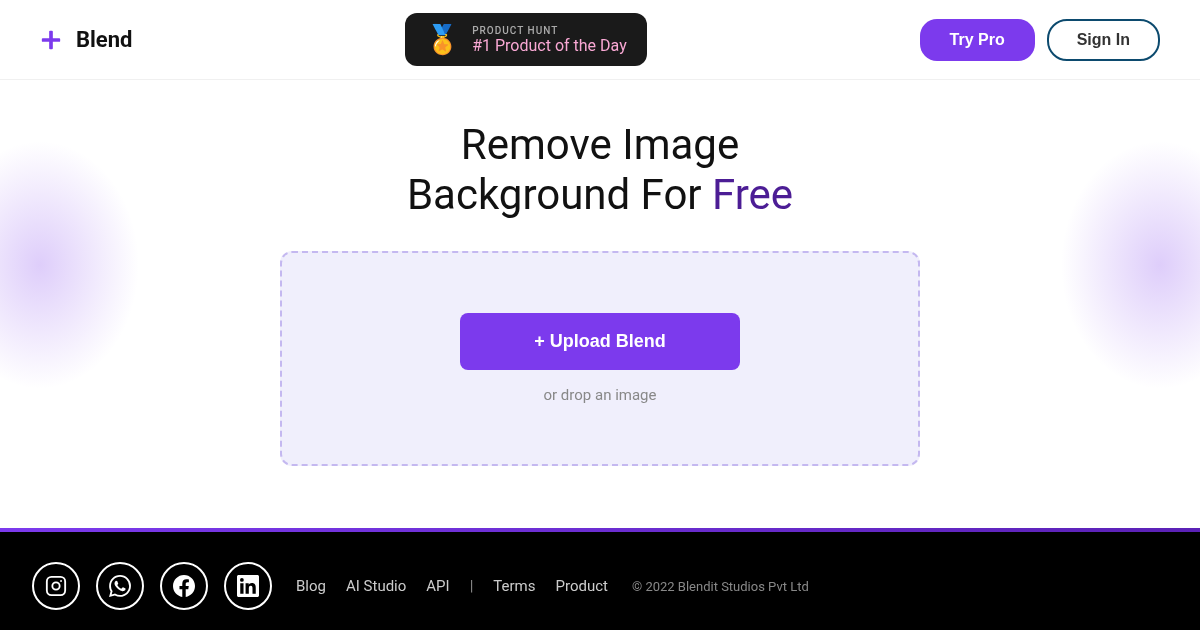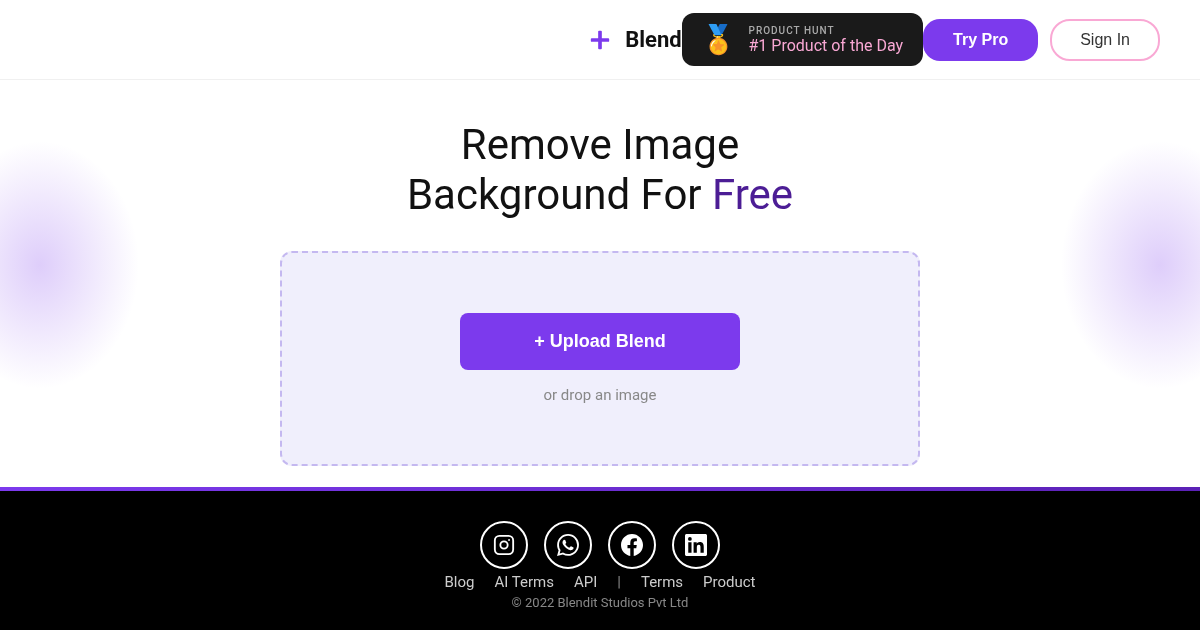--- a/index.html
+++ b/index.html
@@ -14,21 +14,21 @@
       height: 630px;
       overflow: hidden;
       display: flex;
       flex-direction: column;
     }
 
     
     .header {
       display: flex;
       align-items: center;
-      justify-content: flex-end;
+      justify-content: space-between;
       padding: 2px 40px;
       height: 80px;
       background: #ffffff;
       border-bottom: 1px solid #f0f0f0;
     }
 
     .logo {
       display: flex;
       align-items: center;
       gap: 8px;
@@ -87,25 +87,25 @@
       border-radius: 17px;
       padding: 12px 30px;
       font-size: 16px;
       font-weight: 600;
       cursor: pointer;
     }
 
     .btn-sign-in {
       background: white;
       color: #333333;
-      border: 2px solid #f9a8d4;
+      border: 2px solid #0c4a6e;
       border-radius: 20px;
       padding: 10px 28px;
       font-size: 16px;
-      font-weight: 400;
+      font-weight: 700;
       cursor: pointer;
     }
 
     
     .main {
       flex: 1;
       background: #ffffff;
       display: flex;
       flex-direction: column;
       align-items: center;
@@ -183,24 +183,24 @@
       height: 4px;
       background: linear-gradient(to right, #7c3aed, #5b21b6);
       width: 100%;
     }
 
     
     .footer {
       background: #000000;
       color: white;
       display: flex;
-      flex-direction: column;
+      flex-direction: row;
       align-items: center;
       padding: 30px 32px 20px;
-      gap: 4px;
+      gap: 24px;
     }
 
     .social-icons {
       display: flex;
       gap: 16px;
       align-items: center;
     }
 
     .social-icon {
       width: 48px;
@@ -318,21 +318,21 @@
     </div>
     <div class="social-icon">
       <svg width="22" height="22" viewBox="0 0 24 24" fill="white">
         <path d="M20.447 20.452h-3.554v-5.569c0-1.328-.027-3.037-1.852-3.037-1.853 0-2.136 1.445-2.136 2.939v5.667H9.351V9h3.414v1.561h.046c.477-.9 1.637-1.85 3.37-1.85 3.601 0 4.267 2.37 4.267 5.455v6.286zM5.337 7.433a2.062 2.062 0 01-2.063-2.065 2.064 2.064 0 112.063 2.065zm1.782 13.019H3.555V9h3.564v11.452zM22.225 0H1.771C.792 0 0 .774 0 1.729v20.542C0 23.227.792 24 1.771 24h20.451C23.2 24 24 23.227 24 22.271V1.729C24 .774 23.2 0 22.222 0h.003z"></path>
       </svg>
     </div>
   </div>
 
   <nav class="footer-links">
     <a class="footer-link">Blog</a>
-    <a class="footer-link">AI Terms</a>
+    <a class="footer-link">AI Studio</a>
     <a class="footer-link">API</a>
     <span class="footer-divider">|</span>
     <a class="footer-link">Terms</a>
     <a class="footer-link">Product</a>
   </nav>
 
   <p class="footer-copyright">© 2022 Blendit Studios Pvt Ltd</p>
 </footer>
 
 </body></html>

